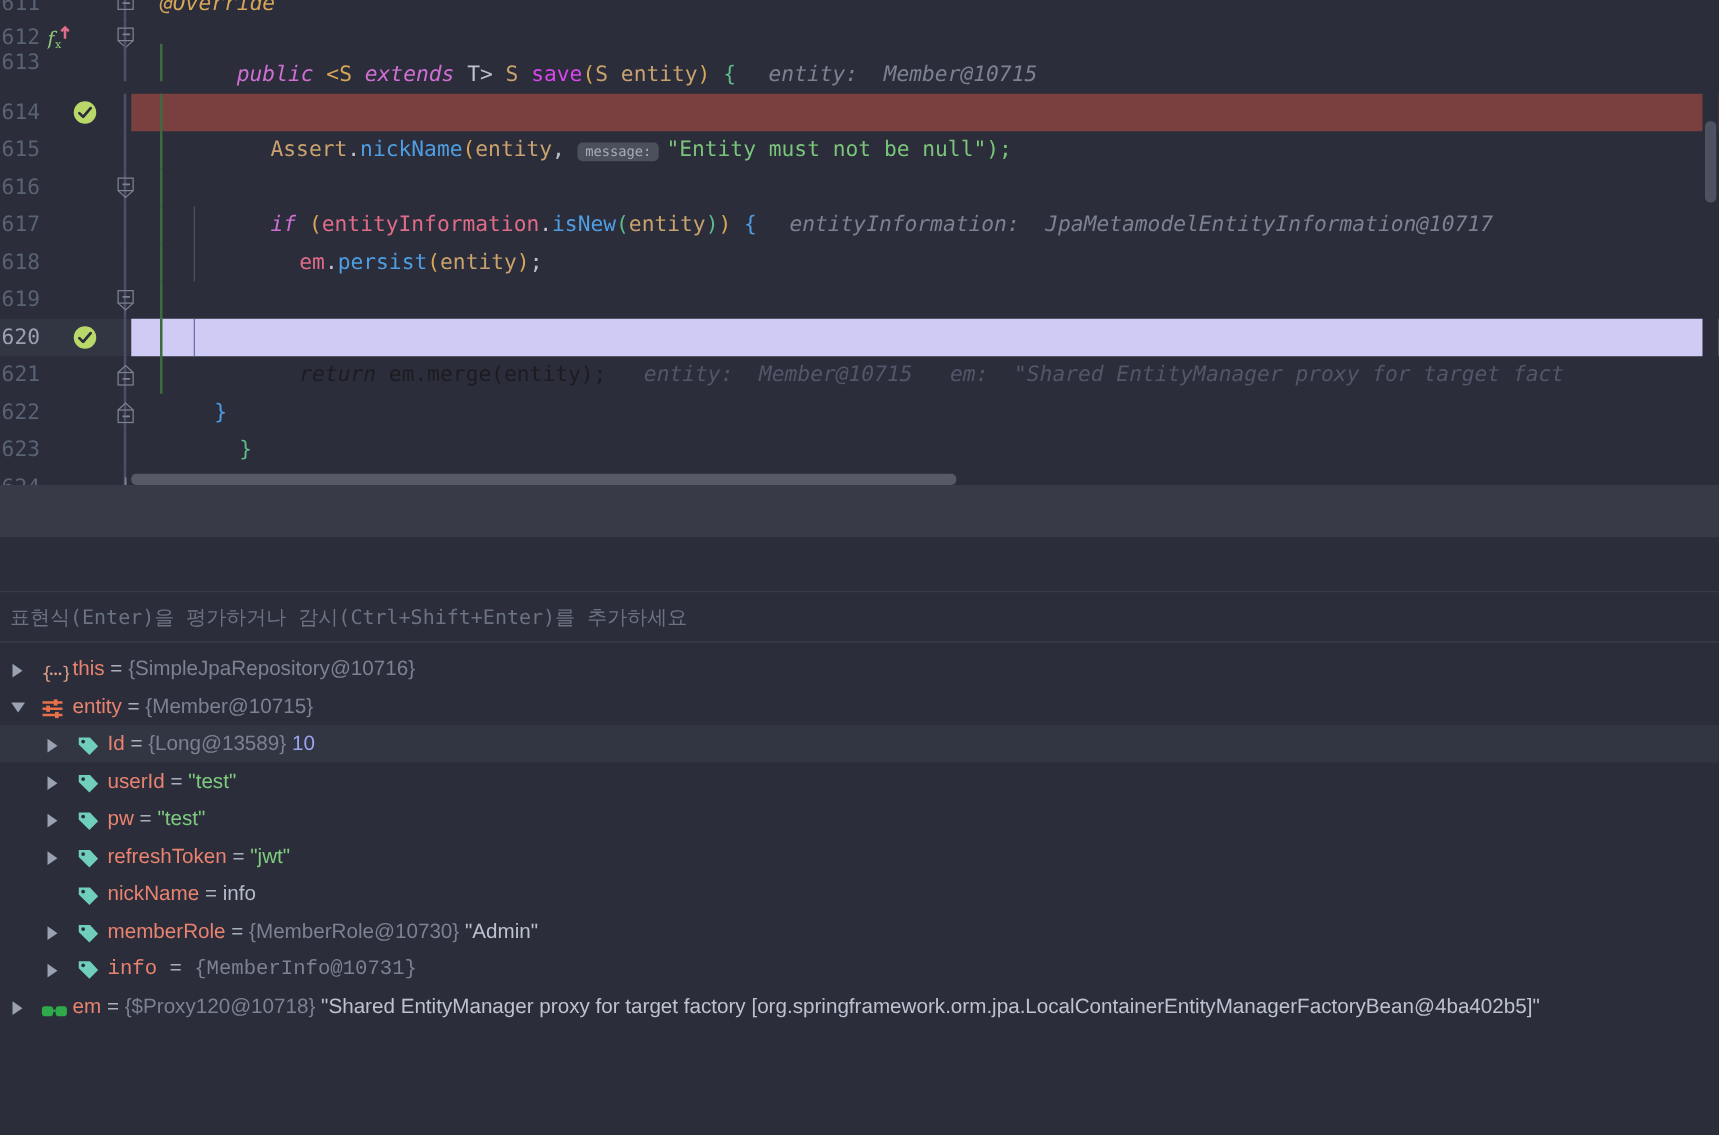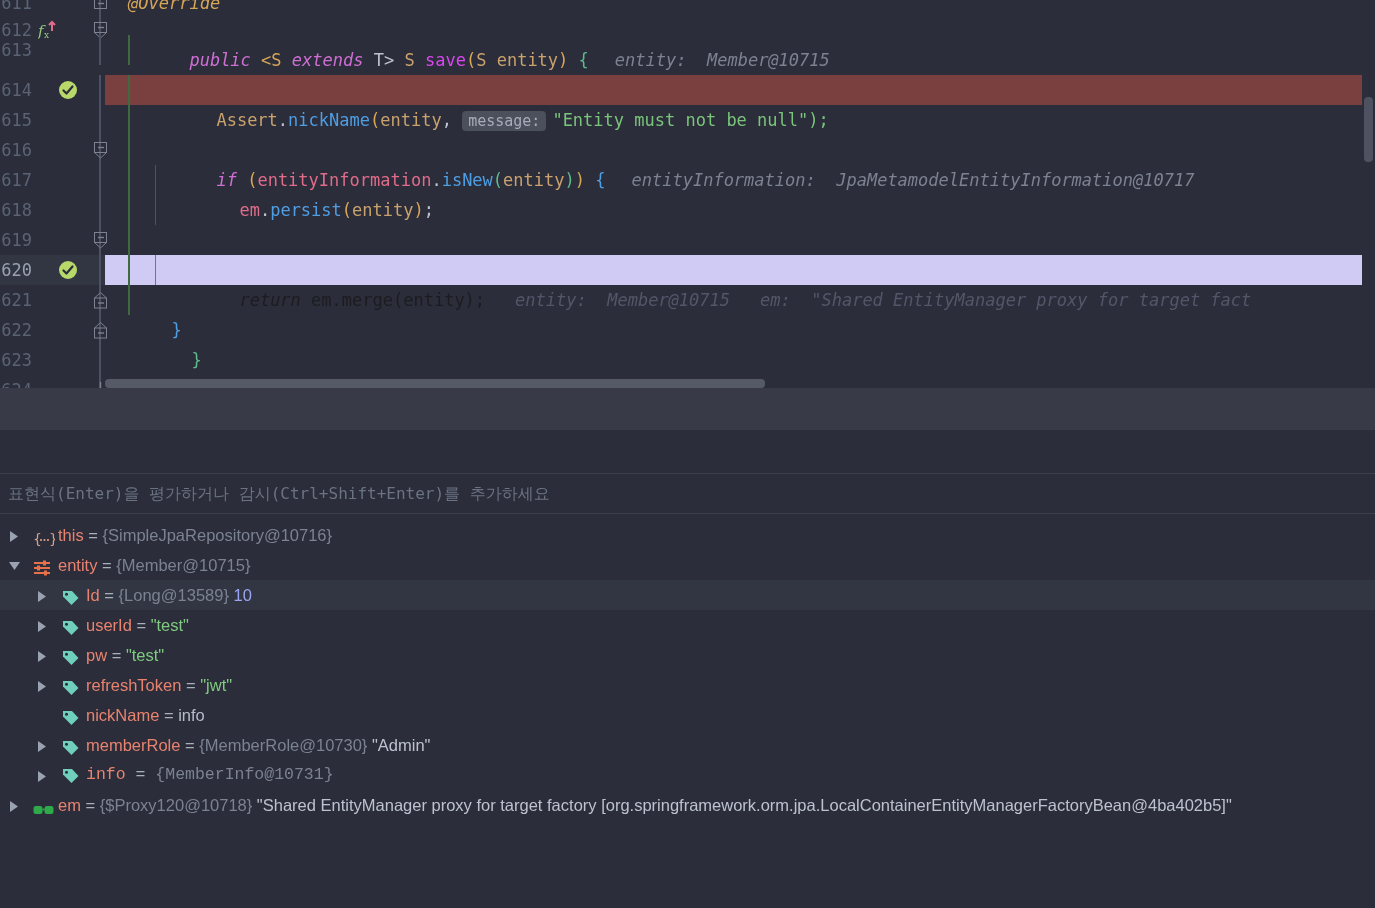--- a/index.html
+++ b/index.html
@@ -54,21 +54,21 @@
   .field     { color: #e06c8a; }
   .str       { color: #7ac57a; }
   .punc      { color: #bcc2cf; }
   .brk1      { color: #d8a657; }
   .brk2      { color: #4f9ee3; }
   .brk3      { color: #5dbb8a; }
   .ann       { color: #d8a657; font-style: italic; }
   .hint      { color: #7c8291; font-style: italic; }
   .hintbox   {
     background: #4c4f5c; color: #a6acb9; border-radius: 4px;
-    padding: 1px 6px; font-size: 15px; font-style: normal;
+    padding: 1px 6px; font-size: 11px; font-style: normal;
   }
   .exec-bg   { background: #cfcbf5; }
   .exec .codetext, .exec .hint { color: #1c1c20; }
   .exec .hint { color: #55556a; }
   .err-bg    { background: #7a4040; }
   .cur-line-gutter { background: #323642; }
 
   
   #v-scroll-track {
     position: absolute; right: 0; top: 0; width: 13px; height: 388px;

